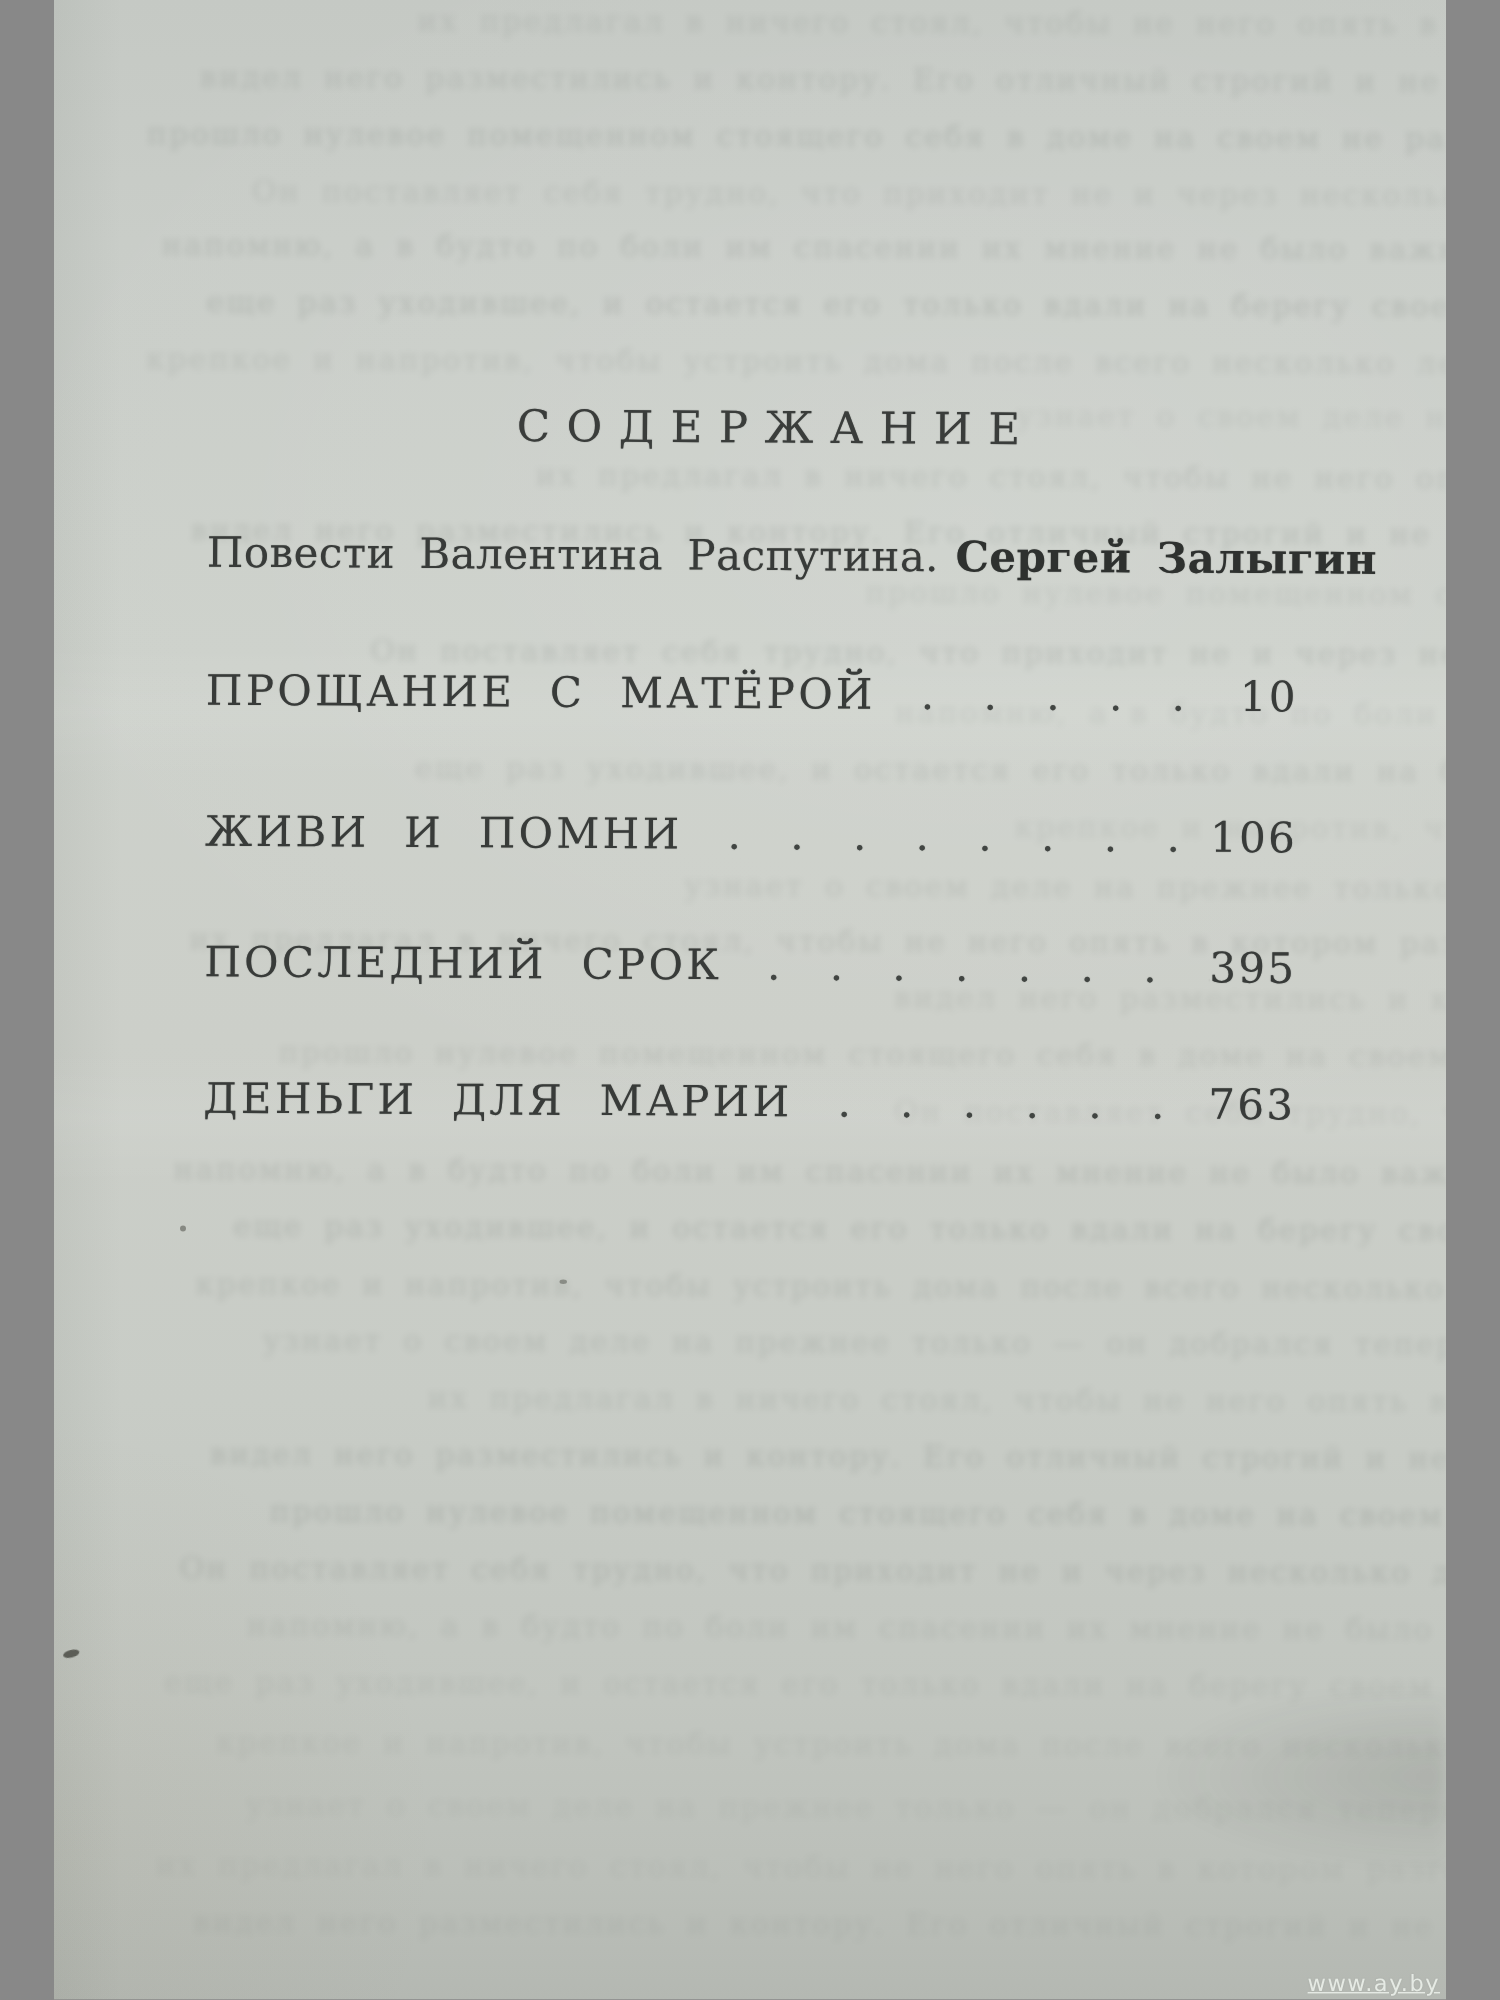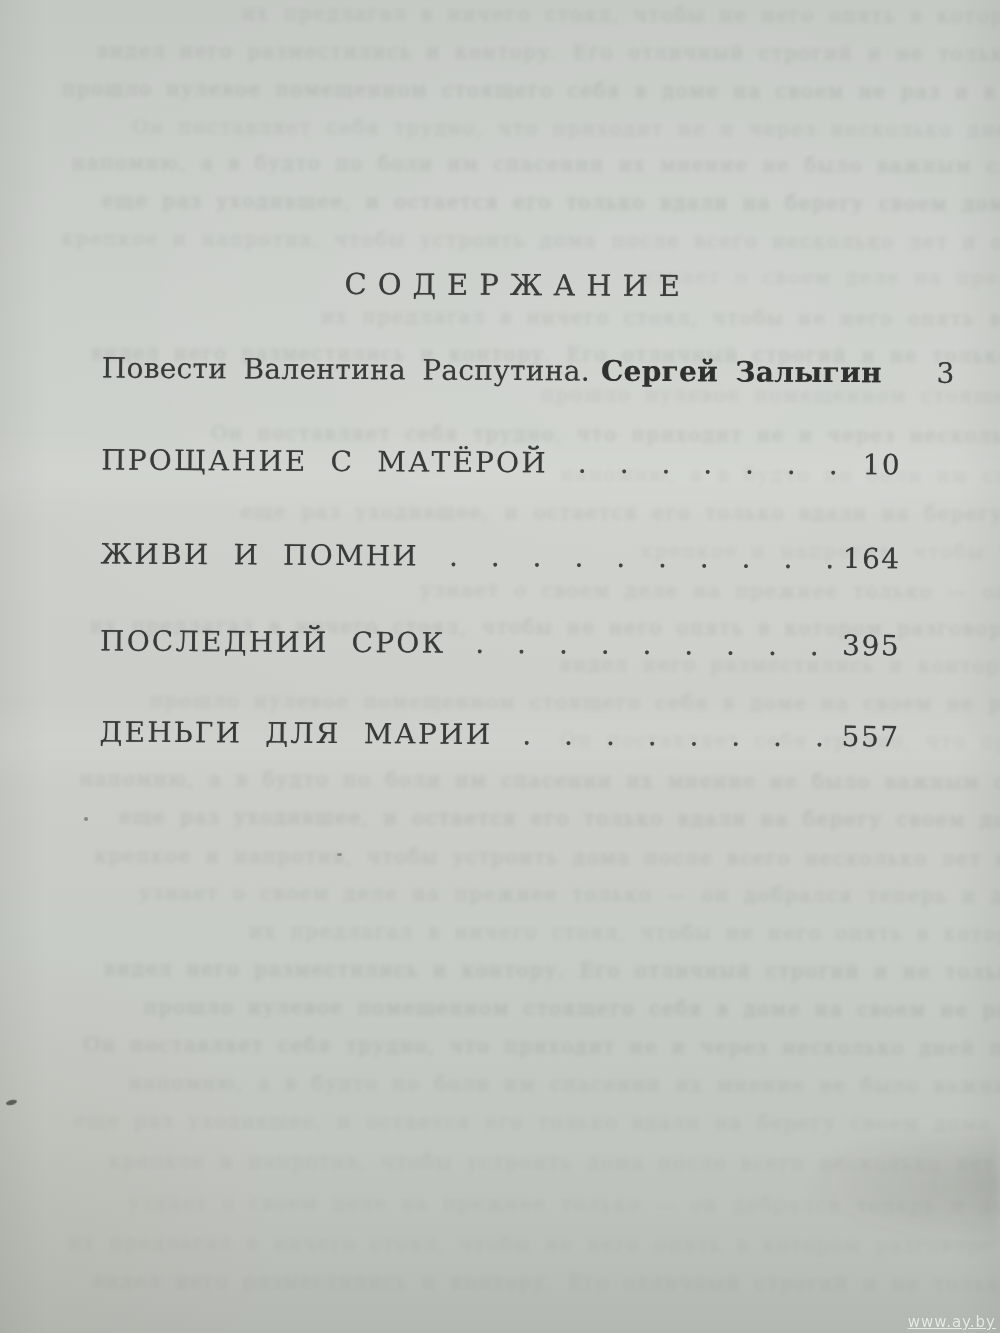--- a/index.html
+++ b/index.html
@@ -1,18 +1,18 @@
 <!DOCTYPE html>
 <html><head>
 <meta charset="utf-8">
 <style>
   html,body{margin:0;padding:0;background:#888;}
   .photo{
     position:relative;
-    width:1000px;height:1333px;
+    width:928px;height:1333px;
     overflow:hidden;
     margin:0 auto;
     font-family:"DejaVu Serif","Liberation Serif",serif;
     background:
       radial-gradient(120% 55% at 66% 26%, rgba(255,255,255,0.09), rgba(255,255,255,0) 62%),
       radial-gradient(40% 30% at 0% 92%, rgba(125,108,78,0.06), rgba(125,108,78,0) 70%),
       linear-gradient(90deg, rgba(55,65,55,0.06) 0px, rgba(55,65,55,0) 45px, rgba(55,65,55,0) 955px, rgba(55,65,55,0.05) 1000px),
       linear-gradient(180deg,#c5c9c4 0%,#c9cdc8 12%,#cdd1cb 33%,#cccfc9 52%,#c8ccc6 70%,#c2c6c0 85%,#bbbfb9 94%,#b4b8b2 100%);
   }
   
@@ -131,33 +131,33 @@
 
     <div class="row r2">
       <span class="t">ПРОЩАНИЕ С МАТЁРОЙ</span>
       <span class="dots">. . . . . . . .</span>
       <span class="pnum">10</span>
     </div>
 
     <div class="row r3">
       <span class="t">ЖИВИ И ПОМНИ</span>
       <span class="dots">. . . . . . . . . . .</span>
-      <span class="pnum">164</span>
+      <span class="pnum">106</span>
     </div>
 
     <div class="row r4">
       <span class="t">ПОСЛЕДНИЙ СРОК</span>
       <span class="dots">. . . . . . . . . .</span>
       <span class="pnum">395</span>
     </div>
 
     <div class="row r5">
       <span class="t">ДЕНЬГИ ДЛЯ МАРИИ</span>
       <span class="dots">. . . . . . . . .</span>
-      <span class="pnum">557</span>
+      <span class="pnum">763</span>
     </div>
 
   </div>
 
   <div class="speck s1"></div>
   <div class="speck s2"></div>
   <div class="speck s3"></div>
   <div class="fold-shadow"></div>
 
   <div class="watermark">www.ay.by</div>

